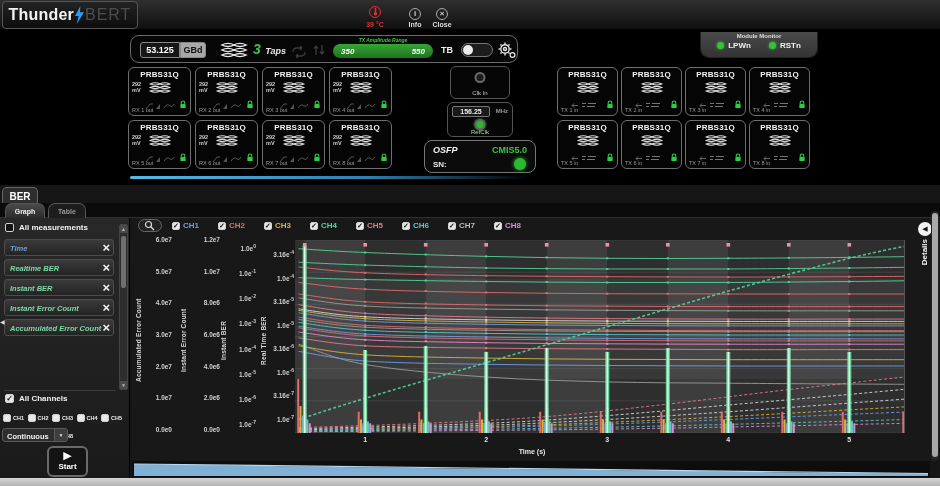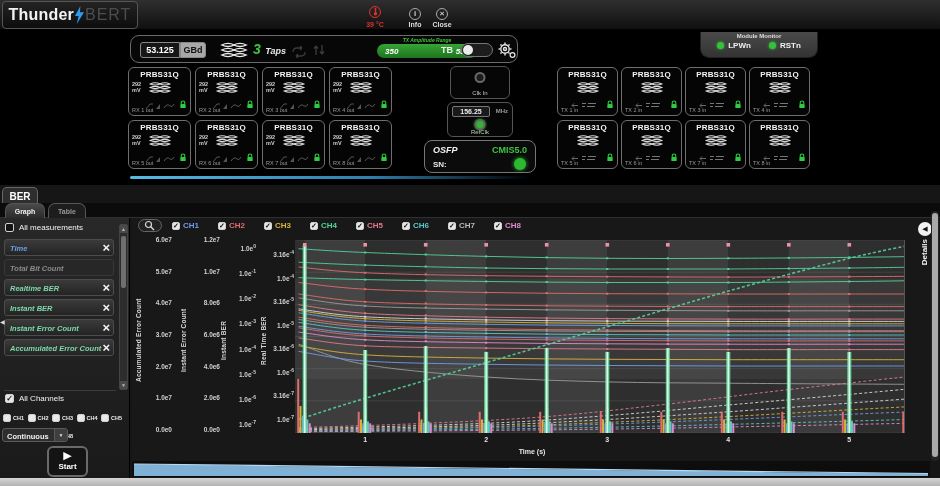--- a/index.html
+++ b/index.html
@@ -28,21 +28,21 @@
     border:1px solid #6a6a6a;border-radius:9px;background:#070707;}
   .baud-box{position:absolute;left:9px;top:6px;width:40px;height:16px;background:#161616;
     border:1px solid #888;border-radius:3px 0 0 3px;color:#fff;font-weight:bold;font-size:9px;
     display:flex;align-items:center;justify-content:center;}
   .baud-unit{position:absolute;left:49px;top:6px;width:26px;height:16px;background:#a8a8a8;
     border:1px solid #888;border-radius:0 3px 3px 0;color:#111;font-weight:bold;font-size:9px;
     display:flex;align-items:center;justify-content:center;}
   .taps{position:absolute;left:122px;top:4px;}
   .taps .n{color:#3ec43e;font-style:italic;font-weight:bold;font-size:14px;}
   .taps .t{color:#e8e8e8;font-style:italic;font-weight:bold;font-size:9px;}
-  .amp-wrap{position:absolute;left:202px;top:1px;width:100px;height:18px;margin-left:44px;}
+  .amp-wrap{position:absolute;left:202px;top:1px;width:100px;height:18px;}
   .amp-label{position:absolute;left:0;top:0;width:100%;text-align:center;color:#3ec43e;
     font-size:5px;font-style:italic;font-weight:bold;}
   .amp-box{position:absolute;left:0;top:7px;width:100px;height:14px;border-radius:7px;
     background:linear-gradient(#37a437,#1d741d);display:flex;align-items:center;
     justify-content:space-between;padding:0 8px;}
   .amp-box span{color:#fff;font-weight:bold;font-size:8px;font-style:italic;}
   .tb-label{position:absolute;left:310px;top:9px;color:#f0f0f0;font-weight:bold;font-size:9px;}
   .toggle{position:absolute;left:330px;top:7px;width:32px;height:14px;background:#1d1d1d;
     border:1px solid #777;border-radius:8px;}
   .toggle .knob{position:absolute;left:1px;top:1px;width:10px;height:10px;background:#ececec;border-radius:50%;}
@@ -101,21 +101,21 @@
     border-radius:7px 7px 0 0;font-size:7px;font-weight:bold;display:flex;align-items:center;justify-content:center;}
   .subtab.active{left:5px;width:40px;background:linear-gradient(#4a4a4a,#2c2c2c);color:#f2f2f2;}
   .subtab.idle{left:48px;width:38px;background:#1d1d1d;color:#999;}
 
   .sidebar{position:absolute;left:0;top:33px;width:130px;height:260px;
     background:linear-gradient(#282828,#1a1a1a);border-right:1px solid #000;}
   .allmeas{position:absolute;left:5px;top:5px;display:flex;align-items:center;gap:5px;}
   .cbx{display:inline-flex;align-items:center;justify-content:center;border:1px solid #d0d0d0;
     border-radius:2px;background:#141414;color:#111;font-weight:bold;}
   .cbx.checked{background:#e6e6e6;}
-  .lbl-b{color:#f2f2f2;font-weight:normal;font-size:8px;}
+  .lbl-b{color:#f2f2f2;font-weight:bold;font-size:8px;}
   .meas-list{position:absolute;left:4px;top:21px;width:110px;}
   .meas-item{position:relative;height:17px;margin-bottom:3px;border-radius:3px;
     background:linear-gradient(#3a3a3a,#242424);border:1px solid #4c4c4c;}
   .meas-item.disabled{background:#272727;border-color:#383838;}
   .meas-item .mlabel{position:absolute;left:5px;top:4px;font-size:7.5px;font-weight:bold;font-style:italic;}
   .meas-item .mx{position:absolute;right:3px;top:0px;color:#f4f4f4;font-weight:bold;font-size:13px;line-height:16px;}
   .side-scroll{position:absolute;left:119px;top:6px;width:9px;height:166px;background:#2d2d2d;border:1px solid #444;border-radius:2px;}
   .ss-arrow{position:absolute;left:0;width:7px;height:8px;color:#bbb;font-size:5px;text-align:center;line-height:8px;background:#4a4a4a;}
   .ss-thumb{position:absolute;left:1px;top:11px;width:5px;height:52px;background:#6f6f6f;border-radius:2px;}
   .collapse-arr{position:absolute;left:0px;top:100px;color:#ddd;font-size:6px;}
@@ -669,23 +669,20 @@
 
     <div class="sidebar">
       <div class="allmeas">
         <span class="cbx" style="width:9px;height:9px;font-size:8px;"></span>
         <span class="lbl-b">All measurements</span>
       </div>
       <div class="meas-list" id="meas-list">
           <div class="meas-item">
             <span class="mlabel" style="color: rgb(107, 159, 228);">Time</span>
             <span class="mx">×</span>
-          </div>
-          <div class="meas-item disabled">
-            <span class="mlabel" style="color: rgb(138, 138, 138);">Total Bit Count</span>
           </div>
           <div class="meas-item">
             <span class="mlabel" style="color: rgb(125, 216, 168);">Realtime BER</span>
             <span class="mx">×</span>
           </div>
           <div class="meas-item">
             <span class="mlabel" style="color: rgb(125, 216, 168);">Instant BER</span>
             <span class="mx">×</span>
           </div>
           <div class="meas-item">

